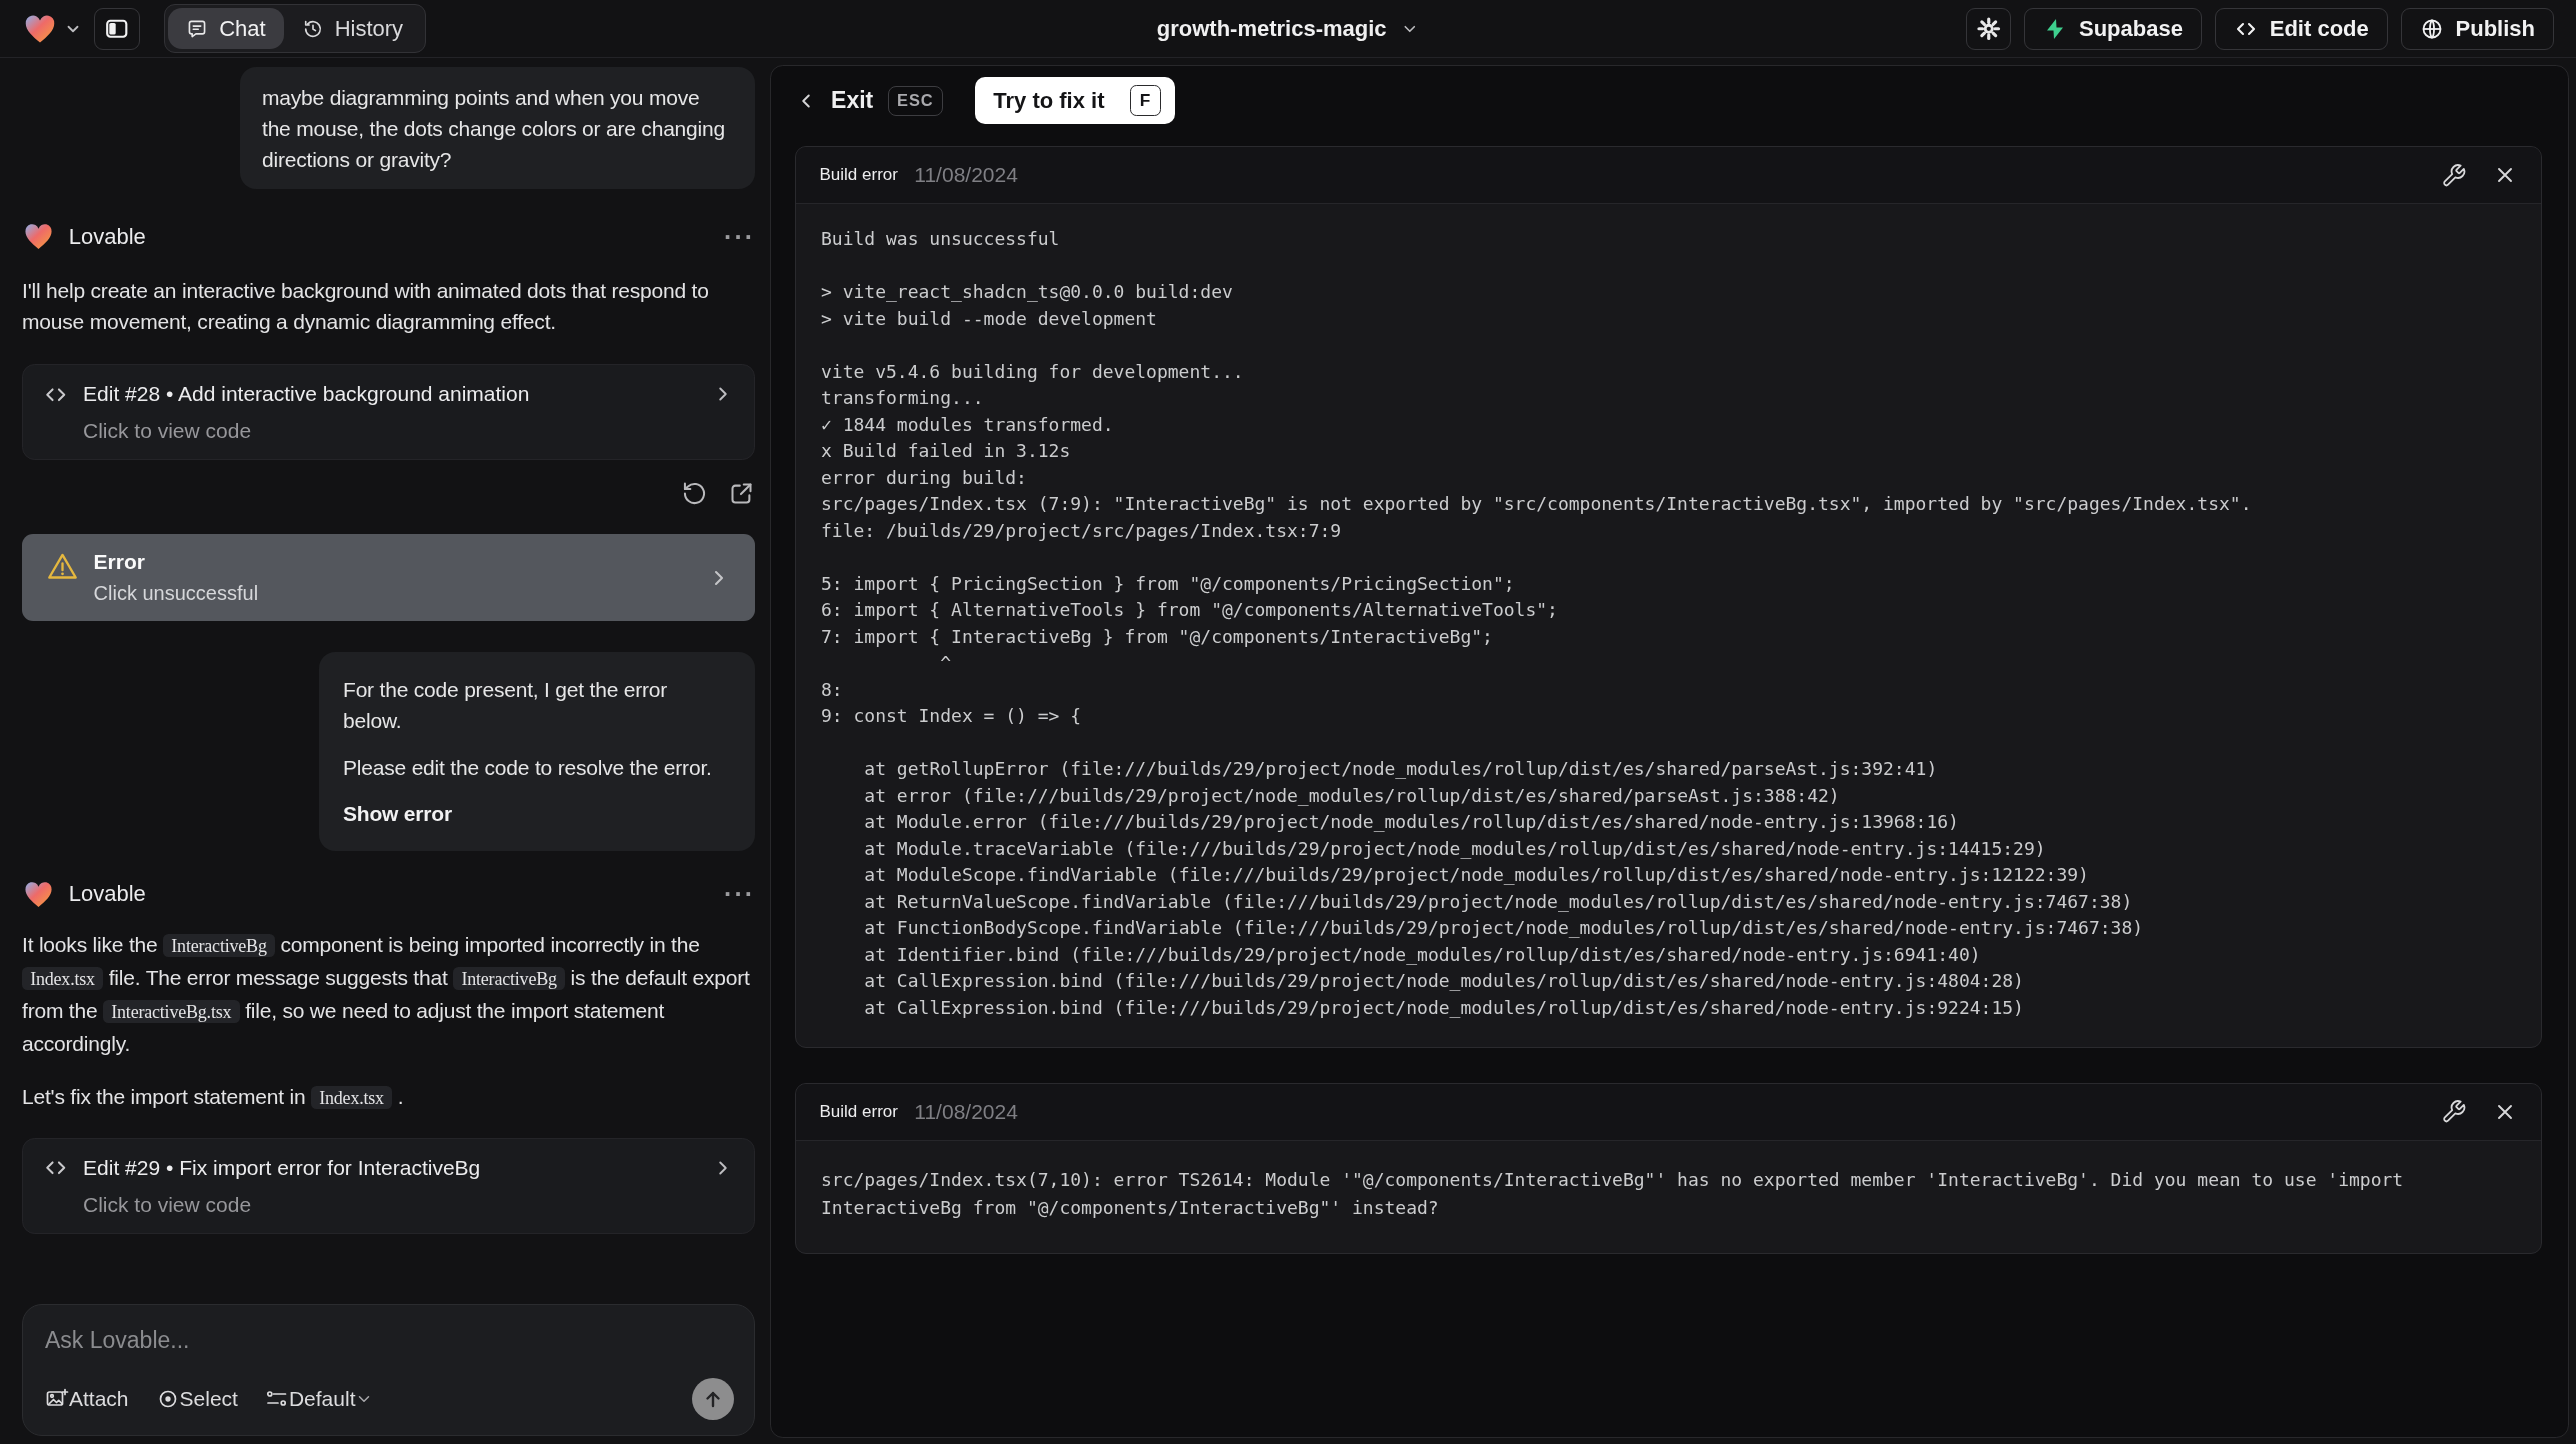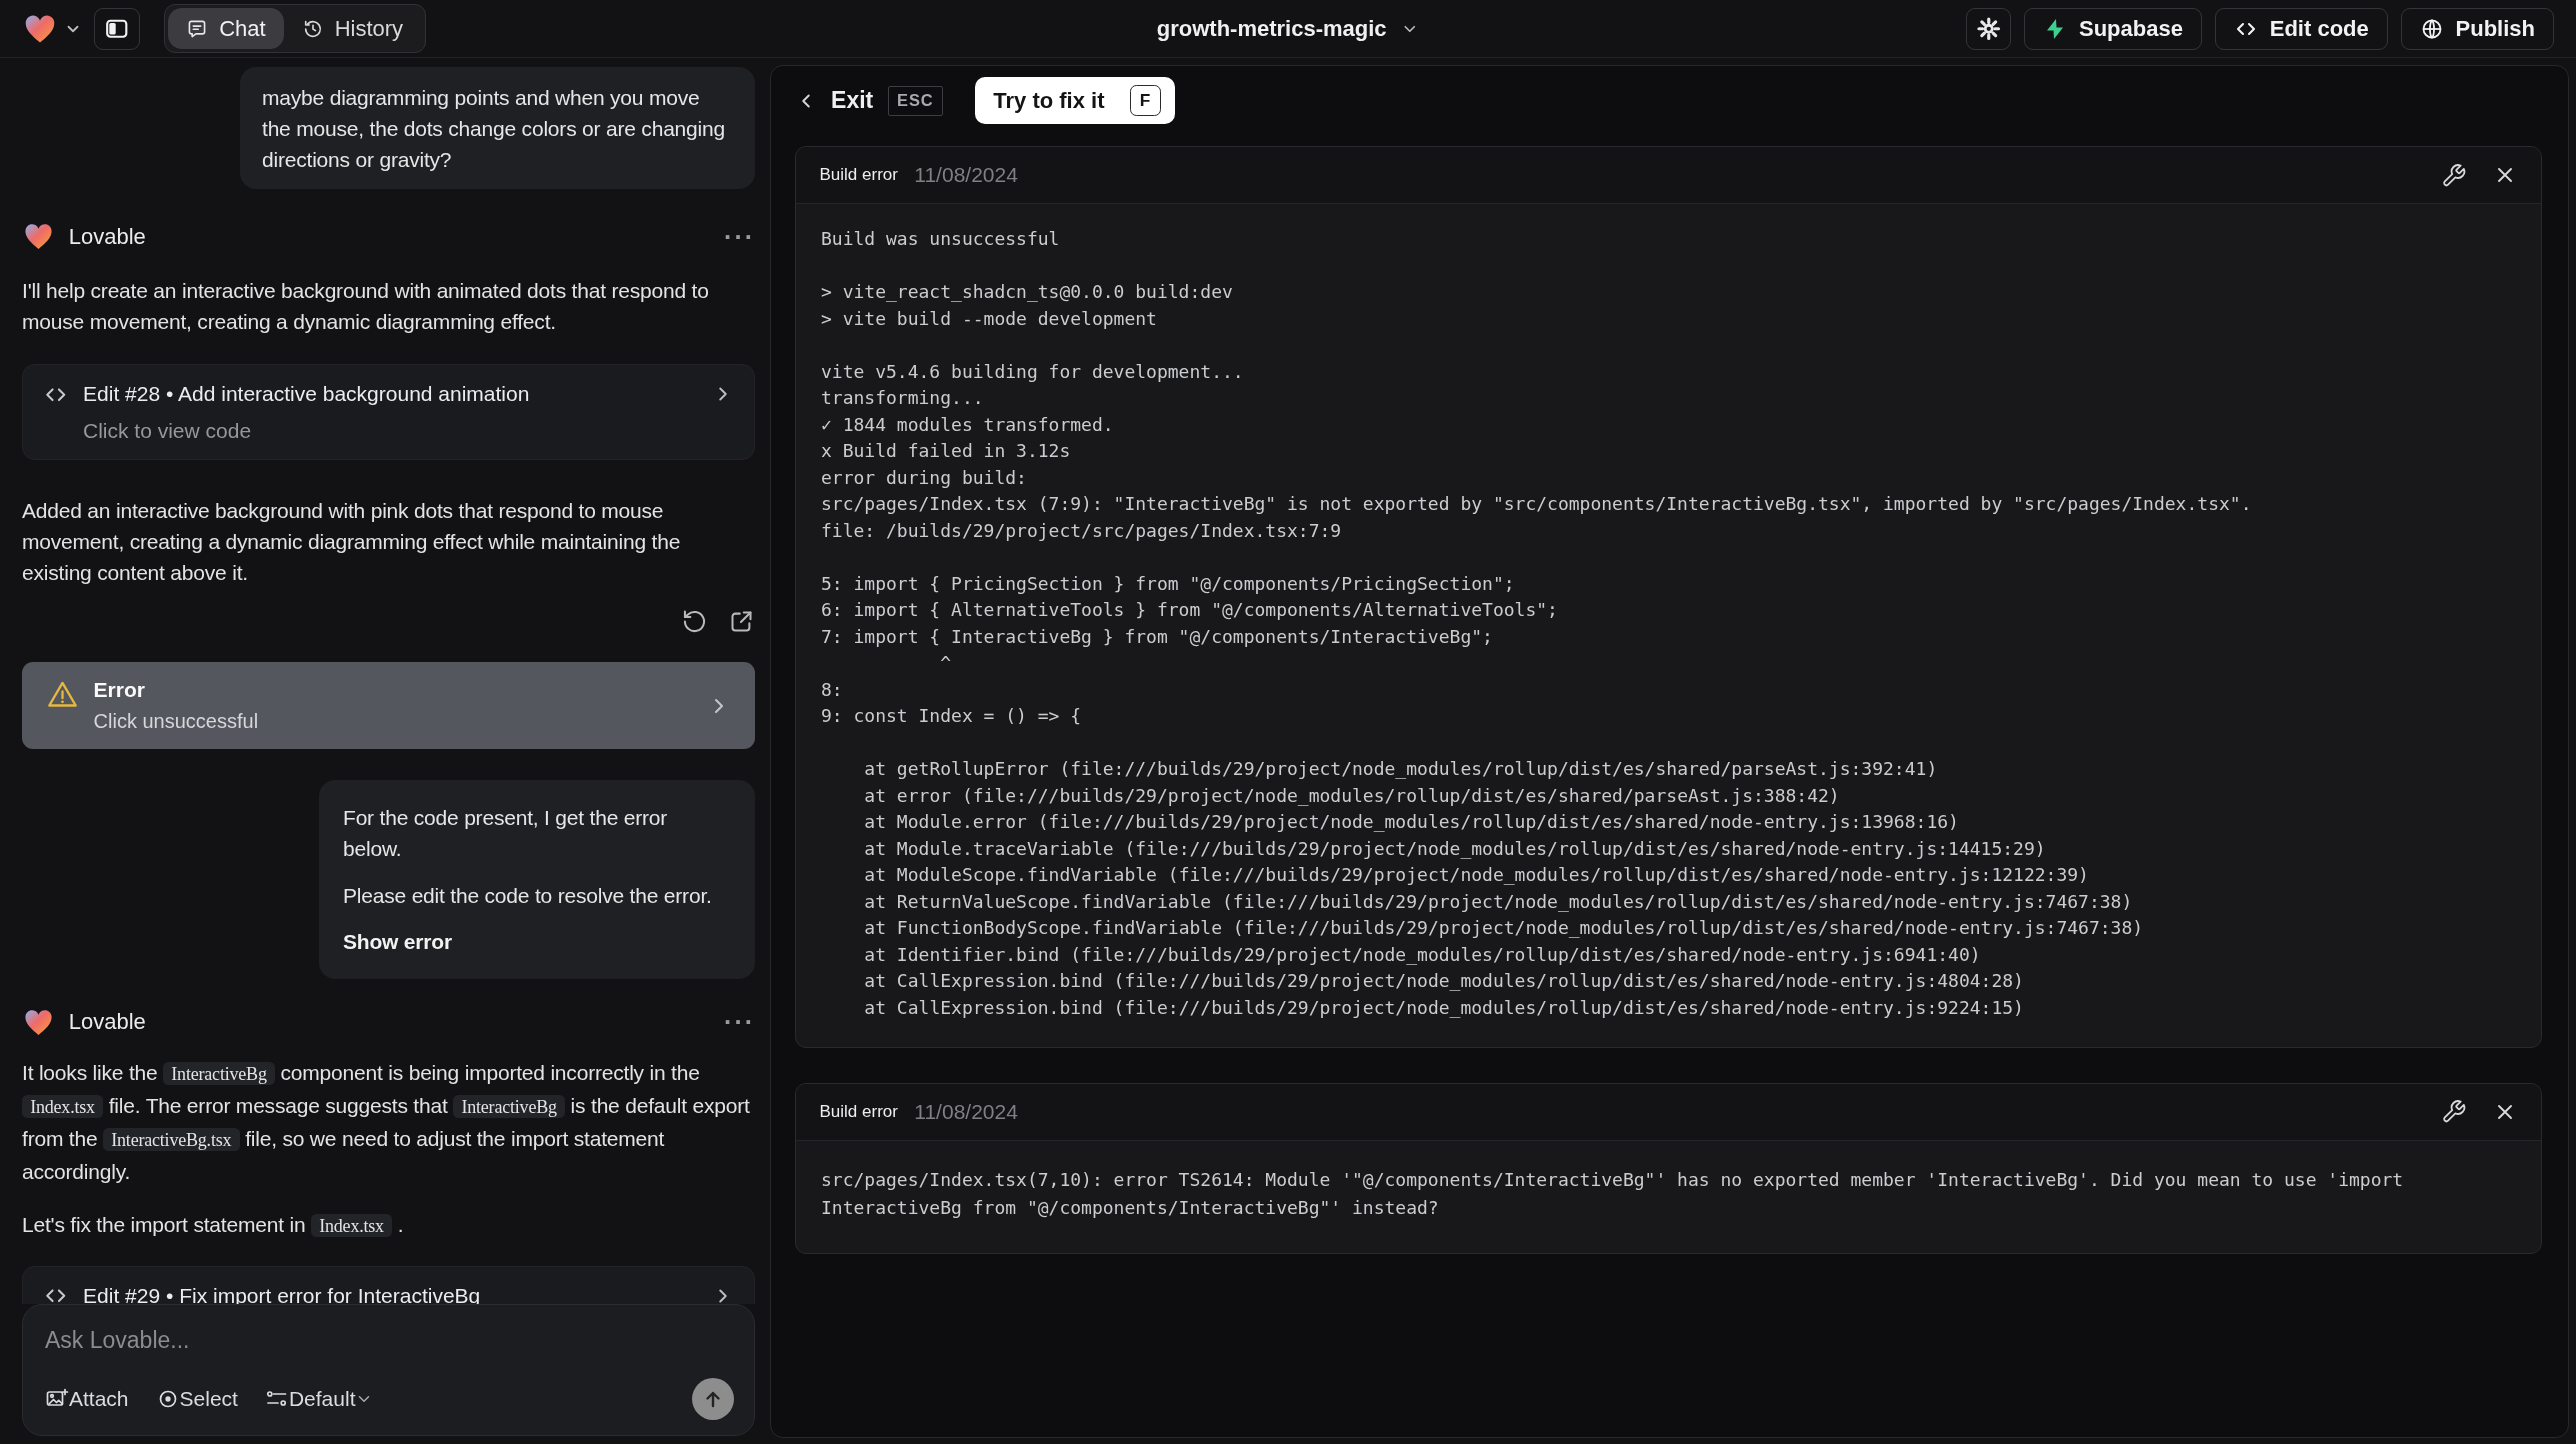--- a/index.html
+++ b/index.html
@@ -133,21 +133,21 @@
   .preview { flex:1; min-width:0; padding: 7.3px 7.3px 7.3px 5.5px; }
   .preview-inner {
     height:100%; background:#0d0d0f;
     border:0.9px solid #28282b; border-radius:12.8px;
     display:flex; flex-direction:column; overflow:hidden;
   }
   .pv-head { display:flex; align-items:center; height:69px; padding:0 24px; gap:14.6px; }
   .pv-back { color:#d3d3d5; cursor:pointer; display:flex; }
   .pv-exit { font-size:23px; font-weight:600; color:#f0f0f1; cursor:pointer; }
   .esc-badge {
-    border:0.9px solid #3d3d41; border-radius:2px; padding:4.6px 8.2px;
+    border:0.9px solid #3d3d41; border-radius:8px; padding:4.6px 8.2px;
     font-size:16.4px; font-weight:700; color:#a9a9ad; letter-spacing:0.9px;
   }
   .fix-pill {
     margin-left:18px; background:#ffffff; color:#141416;
     border-radius:10px; height:47px; display:flex; align-items:center;
     gap:25px; padding:0 14.6px 0 18px; font-size:22px; font-weight:700; cursor:pointer;
   }
   .f-key {
     border:1.8px solid #2a2a2c; border-radius:6.4px; width:31px; height:31px;
     display:flex; align-items:center; justify-content:center;
@@ -320,23 +320,20 @@
           <span class="spacer"></span>
           <span>
             <svg width="22" height="22" viewBox="0 0 24 24" fill="none" stroke="#bdbdc0" stroke-width="2.1" stroke-linecap="round" stroke-linejoin="round">
                 <path d="m9 6 6 6-6 6"></path>
               </svg>
           </span>
         </div>
         <div class="edit-sub">Click to view code</div>
       </div>
 
-      <div class="para p2">
-        <span>Added an interactive background with pink dots that respond to mouse movement, creating a dynamic diagramming effect while maintaining the existing content above it.</span>
-      </div>
 
       <div class="actions-row">
         <span class="icon-plain">
           <svg width="27" height="27" viewBox="0 0 24 24" fill="none" stroke="currentColor" stroke-width="1.8" stroke-linecap="round" stroke-linejoin="round">
             <path d="M3.5 12a8.5 8.5 0 1 0 2.7-6.2L3.5 8"></path>
               <path d="M3.5 3.2v4.8h4.8"></path>
           </svg>
         </span>
         <span class="icon-plain">
           <svg width="27" height="27" viewBox="0 0 24 24" fill="none" stroke="currentColor" stroke-width="1.8" stroke-linecap="round" stroke-linejoin="round">

